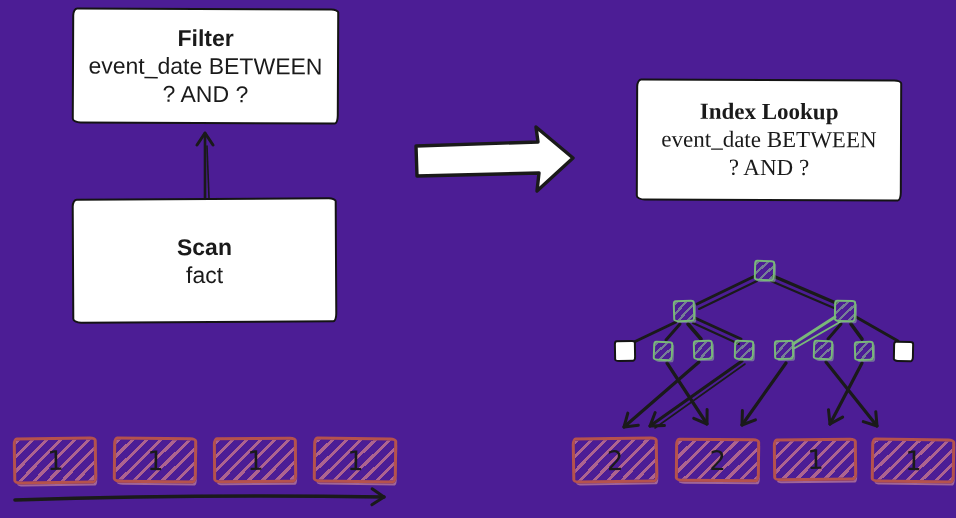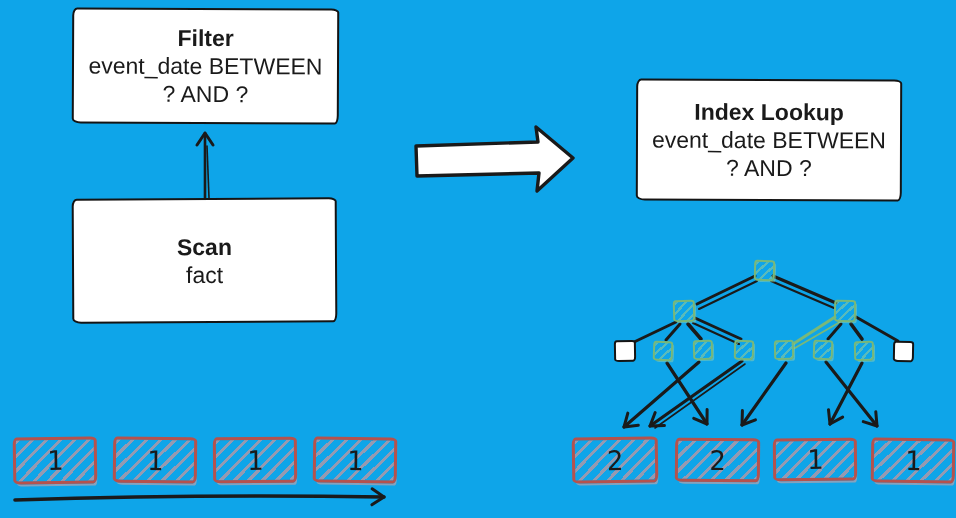--- a/index.html
+++ b/index.html
@@ -1,17 +1,17 @@
 <!DOCTYPE html>
 <html><head>
 <meta charset="utf-8">
 <style>
   html,body{margin:0;padding:0;background:#ffffff;}
   .stage{
-    position:relative;width:956px;height:518px;background:#0ea5e9;overflow:hidden;
+    position:relative;width:956px;height:518px;background:#4c1d95;overflow:hidden;
     font-family:"Liberation Sans",sans-serif;color:#1a1a1a;
   }
   svg.lines{position:absolute;left:0;top:0;width:956px;height:518px;pointer-events:none;}
 
   
   .plan-box{
     position:absolute;border:2.6px solid #141414;background:#ffffff;
     border-radius:5px 8px 4px 9px / 8px 4px 9px 5px;
     display:flex;flex-direction:column;justify-content:center;align-items:center;
     text-align:center;font-size:23px;line-height:28px;
@@ -117,21 +117,21 @@
   <div class="page" style="left:113px;top:437px;width:84px;height:46px;transform:rotate(0.6deg);">
     <span>1</span>
   </div>
   <div class="page" style="left:213px;top:437px;width:84px;height:46px;transform:rotate(-0.5deg);">
     <span>1</span>
   </div>
   <div class="page" style="left:313px;top:437px;width:84px;height:46px;transform:rotate(0.7deg);">
     <span>1</span>
   </div>
 
-  <div class="plan-box" style="left:636px;top:79px;width:262px;height:118px;transform:rotate(0.2deg);">
+  <div class="plan-box" style="left:636px;top:79px;width:262px;height:118px;transform:rotate(0.2deg);font-family:Liberation Serif, serif;">
     <div class="title">Index Lookup</div>
     <div>event_date BETWEEN</div>
     <div>? AND ?</div>
   </div>
 
   <div class="tnode" style="left:754px;top:260px;width:21px;height:21px;transform:rotate(1.5deg);"></div>
   <div class="tnode" style="left:673px;top:300px;width:22px;height:22px;transform:rotate(-1.5deg);"></div>
   <div class="tnode" style="left:834px;top:300px;width:22px;height:22px;transform:rotate(1deg);"></div>
 
   <div class="tnode black" style="left:614px;top:340px;width:22px;height:22px;transform:rotate(-1deg);"></div>

